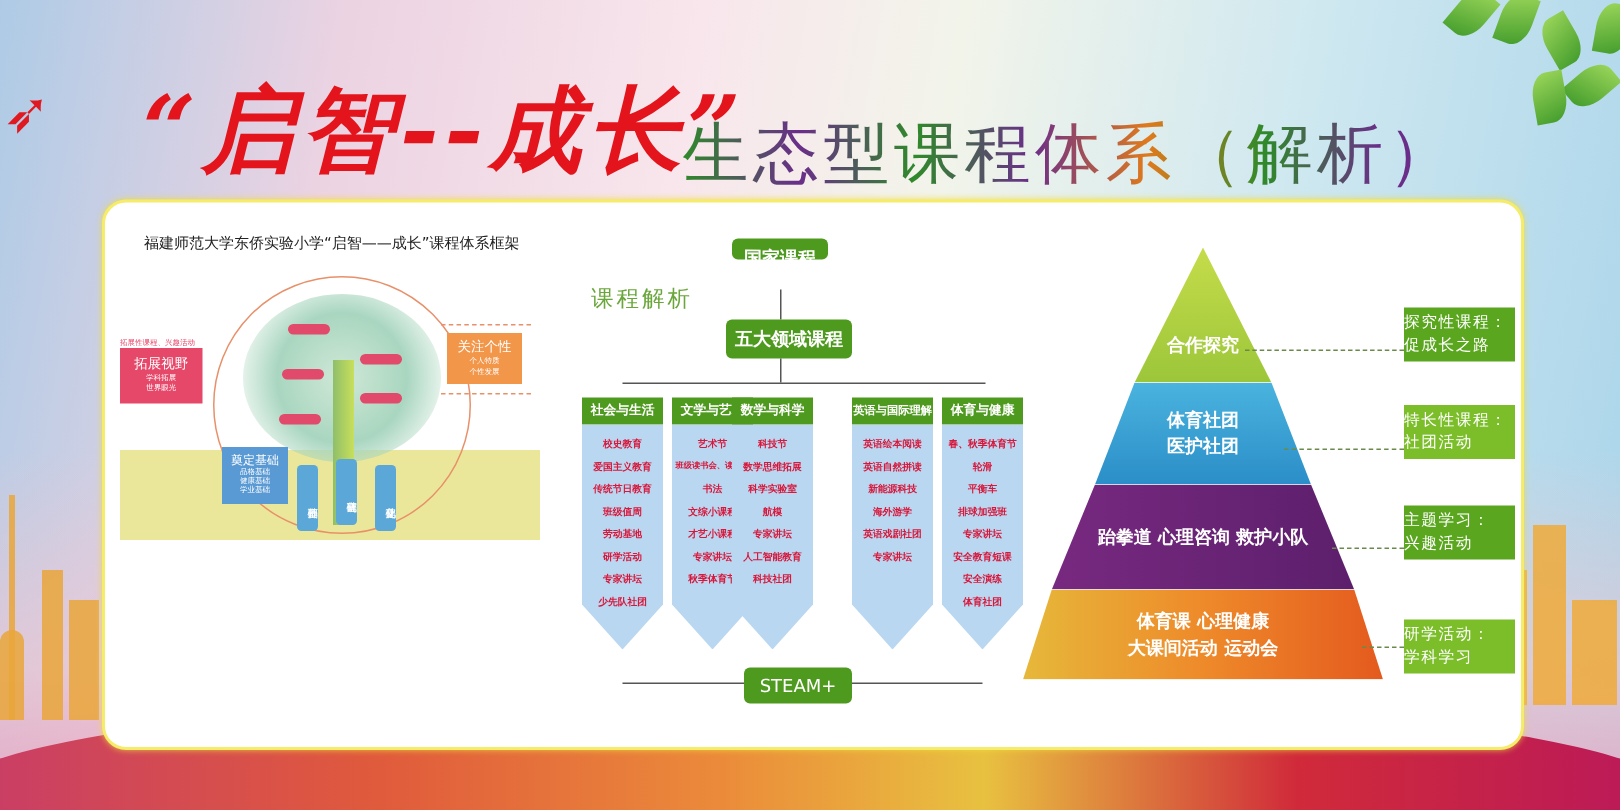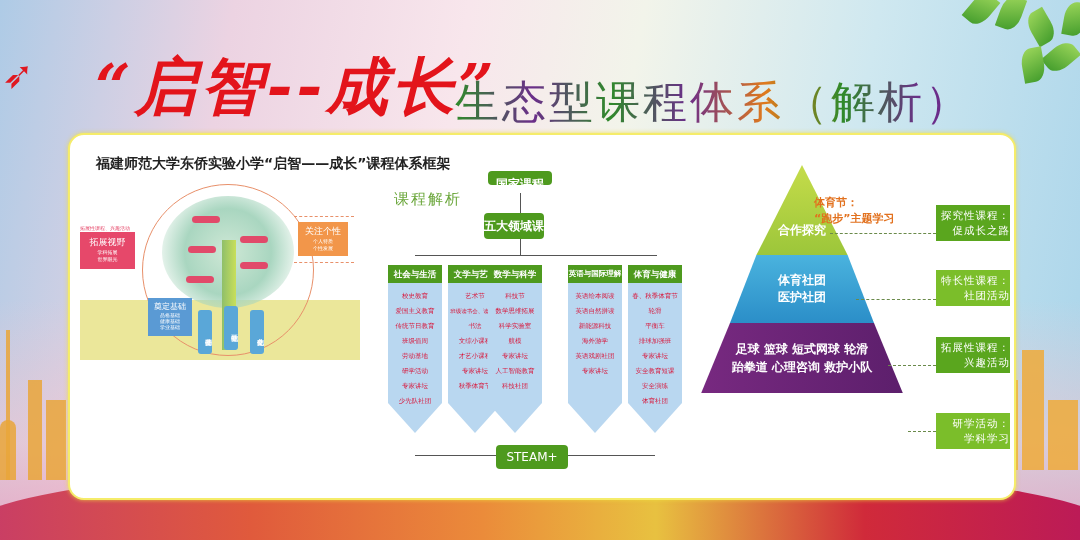--- a/index.html
+++ b/index.html
@@ -14,21 +14,21 @@
 .city-r div{position:absolute;bottom:0;background:#eeaa3a;opacity:.85}
 .leaves{position:absolute;right:0;top:0;width:140px;height:95px}
 .leaf{position:absolute;width:22px;height:34px;background:linear-gradient(160deg,#9fd85c,#3f9a2a);border-radius:50% 0 50% 0;}
 .title-wrap{position:absolute;left:0;top:35px;width:1080px;height:90px}
 .birds{position:absolute;left:2px;top:18px;font-size:38px;color:#e01820;}
 .title-red{position:absolute;left:95px;top:10px;font-family:"DejaVu Serif",serif;font-weight:bold;font-style:italic;font-size:62px;color:#e3141b;letter-spacing:4px;white-space:nowrap;}
 .title-rest{position:absolute;left:455px;top:38px;font-size:44px;white-space:nowrap;letter-spacing:3px;
 background:linear-gradient(90deg,#2f8a2a 0%,#6b2d8a 15%,#2f8a2a 30%,#6b2d8a 45%,#e07a1c 60%,#2f8a2a 75%,#6b2d8a 90%);-webkit-background-clip:text;background-clip:text;color:transparent;}
 .panel{position:absolute;left:68px;top:133px;width:948px;height:367px;background:#fff;border:2px solid #f5ec6a;border-radius:16px;box-shadow:0 0 4px rgba(240,220,60,.8);}
 
-.tree-title{position:absolute;left:26px;top:20px;font-size:14px;font-weight:bold;color:#222;white-space:nowrap}
+.tree-title{position:absolute;left:26px;top:20px;font-size:10px;font-weight:normal;color:#222;white-space:nowrap}
 .tree-area{position:absolute;left:10px;top:45px;width:280px;height:180px}
 .ground{position:absolute;left:0;top:120px;width:280px;height:60px;background:#ebe79a}
 .circle{position:absolute;left:62px;top:4px;width:172px;height:172px;border:1.5px solid #e8906a;border-radius:50%}
 .canopy{position:absolute;left:82px;top:16px;width:132px;height:112px;border-radius:50%;background:radial-gradient(circle,#cfe8d6 0%,#a9d6c0 50%,rgba(160,210,180,.2) 80%);}
 .trunk{position:absolute;left:142px;top:60px;width:14px;height:110px;background:linear-gradient(90deg,#8fbf6a,#c8df5a);}
 .root{position:absolute;top:130px;width:14px;height:44px;background:#5aa7d8;color:#fff;font-size:7px;line-height:8px;text-align:center;padding-top:2px;border-radius:3px;writing-mode:vertical-rl}
 .box-pink{position:absolute;left:0;top:52px;width:55px;height:37px;background:#e6486a;color:#fff;font-size:9px;text-align:center;padding-top:4px}
 .box-pink small{display:block;font-size:5px;line-height:7px}
 .pink-cap{position:absolute;left:0;top:45px;font-size:5px;color:#e6486a;white-space:nowrap}
 .box-orange{position:absolute;left:218px;top:42px;width:50px;height:34px;background:#f2964a;color:#fff;font-size:9px;text-align:center;padding-top:3px}
@@ -39,31 +39,31 @@
 .dash{position:absolute;border-top:1px dashed #e8906a;width:60px}
 .desc{position:absolute;left:10px;top:212px;width:270px;font-size:12.2px;line-height:21px;color:#222;letter-spacing:.5px}
 
 .cj-label{position:absolute;left:324px;top:55px;font-size:15px;color:#6aa63a;letter-spacing:2px}
 .gbtn{position:absolute;background:#4e9a1e;color:#fff;font-weight:bold;border-radius:4px;text-align:center;font-size:12px;}
 .vline{position:absolute;width:1px;background:#555}
 .hline{position:absolute;height:1px;background:#555}
 .col{position:absolute;top:130px;width:54px;}
 .col-head{height:18px;background:#4e9a1e;color:#fff;font-size:8.5px;font-weight:bold;text-align:center;line-height:18px;white-space:nowrap;overflow:hidden}
 .col-body{height:150px;background:#b9d7f0;clip-path:polygon(0 0,100% 0,100% 80%,50% 100%,0 80%);padding-top:6px;text-align:center}
-.col-body div{font-size:6.5px;color:#d8173b;line-height:15px;white-space:nowrap;font-weight:normal}
+.col-body div{font-size:6.5px;color:#d8173b;line-height:15px;white-space:nowrap;font-weight:bold}
 
 .pyr{position:absolute;left:612px;top:30px;width:240px;height:290px}
 .tier{position:absolute;display:flex;align-items:center;justify-content:center;flex-direction:column;color:#fff;font-weight:bold;text-align:center}
 .t1{left:0;right:0;top:0;height:90px;background:linear-gradient(180deg,#c5dc4a,#9cc63a);clip-path:polygon(50% 0,69% 100%,31% 100%);padding-top:40px;font-size:12px}
 .t2{left:0;right:0;top:90px;height:68px;background:linear-gradient(180deg,#4ab3de,#2b8ec8);clip-path:polygon(31% 0,69% 0,80% 100%,20% 100%);font-size:12px;line-height:17px}
 .t3{left:0;right:0;top:158px;height:70px;background:linear-gradient(90deg,#7a2a82,#5a1e6a);clip-path:polygon(20% 0,80% 0,92% 100%,8% 100%);font-size:12px;line-height:18px}
 .t4{left:0;right:0;top:228px;height:60px;background:linear-gradient(90deg,#e6b83a,#ee8a2a,#e45a1e);clip-path:polygon(8% 0,92% 0,100% 100%,0 100%);font-size:12px;line-height:18px}
 .pyr-note{position:absolute;left:744px;top:60px;font-size:11px;color:#e2711e;font-weight:bold;line-height:16px}
 .pyr-caption{position:absolute;left:635px;top:327px;font-size:12px;color:#e2711e;letter-spacing:1px}
-.side-box{position:absolute;left:866px;width:74px;height:36px;background:#5aa61e;color:#fff;font-size:10.5px;line-height:15px;text-align:right;padding-top:3px;letter-spacing:1px}
+.side-box{position:absolute;left:866px;width:74px;height:36px;background:#5aa61e;color:#fff;font-size:10.5px;line-height:15px;text-align:left;padding-top:3px;letter-spacing:1px}
 .side-box.light{background:#7bbe2a}
 .dotline{position:absolute;border-top:1px dashed #6a8a4a}
 </style>
 </head>
 <body>
 
 <div class="bg-lower"></div>
 <div class="city-l">
   <div style="left:6px;width:4px;height:150px"></div>
   <div style="left:0;width:16px;height:60px;border-radius:8px 8px 0 0"></div>
@@ -124,23 +124,23 @@
       <small>品格基础</small>
       <small>健康基础</small>
       <small>学业基础</small>
     </div>
     <div class="root" style="left:118px">师资基础</div>
     <div class="root" style="left:144px;top:126px">研究基础</div>
     <div class="root" style="left:170px">文化基础</div>
   </div>
 
   <div class="cj-label">课程解析</div>
-  <div class="gbtn" style="left:418px;top:36px;width:64px;height:14px;line-height:26px">国家课程</div>
+  <div class="gbtn" style="left:418px;top:24px;width:64px;height:14px;line-height:26px">国家课程</div>
   <div class="vline" style="left:450px;top:58px;height:20px"></div>
-  <div class="gbtn" style="left:414px;top:78px;width:60px;height:26px;line-height:26px">五大领域课程</div>
+  <div class="gbtn" style="left:414px;top:78px;width:84px;height:26px;line-height:26px">五大领域课程</div>
   <div class="vline" style="left:450px;top:104px;height:16px"></div>
   <div class="hline" style="left:345px;top:120px;width:242px"></div>
 
   <div class="col" style="left:318px">
     <div class="col-head">社会与生活</div>
     <div class="col-body">
       <div>校史教育</div>
       <div>爱国主义教育</div>
       <div>传统节日教育</div>
       <div>班级值周</div>
@@ -203,44 +203,43 @@
 
   <div class="pyr">
     <div class="tier t1">
       <span>合作探究</span>
     </div>
     <div class="tier t2">
       <span>体育社团</span>
       <span>医护社团</span>
     </div>
     <div class="tier t3">
-      <span>足球  篮球  短式网球  轮滑</span>
       <span>跆拳道  心理咨询  救护小队</span>
     </div>
-  </div>
-  <div class="pyr-note">
-    <div>体育节：</div>
-    <div>“跑步”主题学习</div>
+    <div class="tier t4">
+      <span>体育课  心理健康</span>
+      <span>大课间活动 运动会</span>
+    </div>
   </div>
 
   <div class="dotline" style="left:760px;top:98px;width:106px"></div>
   <div class="dotline" style="left:786px;top:164px;width:80px"></div>
   <div class="dotline" style="left:818px;top:230px;width:48px"></div>
   <div class="dotline" style="left:838px;top:296px;width:28px"></div>
 
   <div class="side-box" style="top:70px">
     <div>探究性课程：</div>
     <div>促成长之路</div>
   </div>
   <div class="side-box light" style="top:135px">
     <div>特长性课程：</div>
     <div>社团活动</div>
   </div>
   <div class="side-box" style="top:202px">
-    <div>拓展性课程：</div>
+    <div>主题学习：</div>
     <div>兴趣活动</div>
   </div>
   <div class="side-box light" style="top:278px">
     <div>研学活动：</div>
     <div>学科学习</div>
   </div>
 
 </div>
 
 </body></html>

